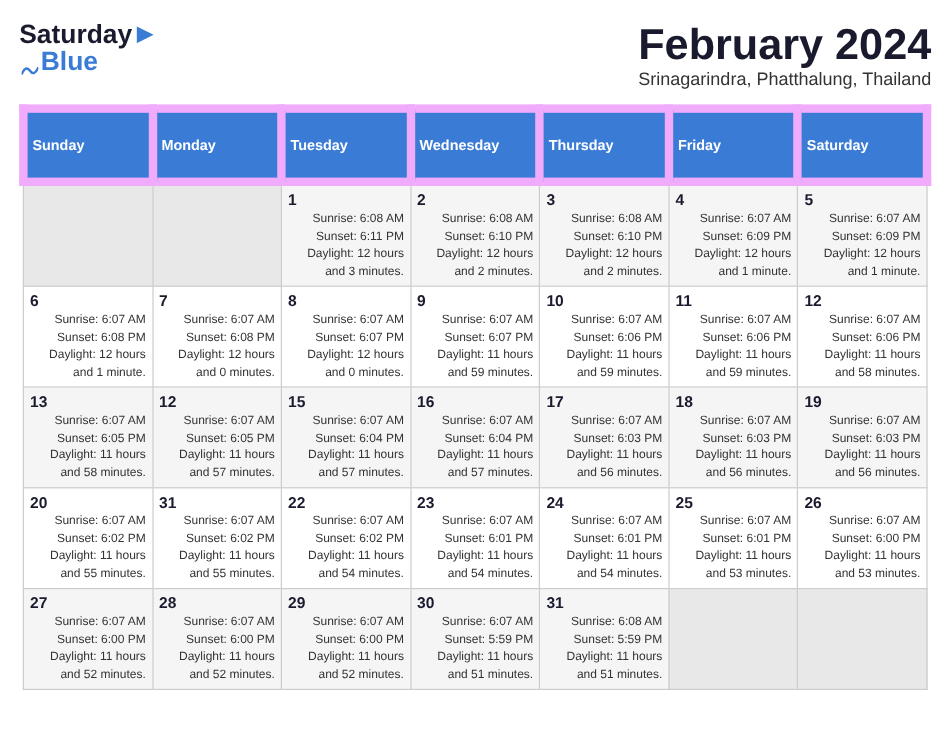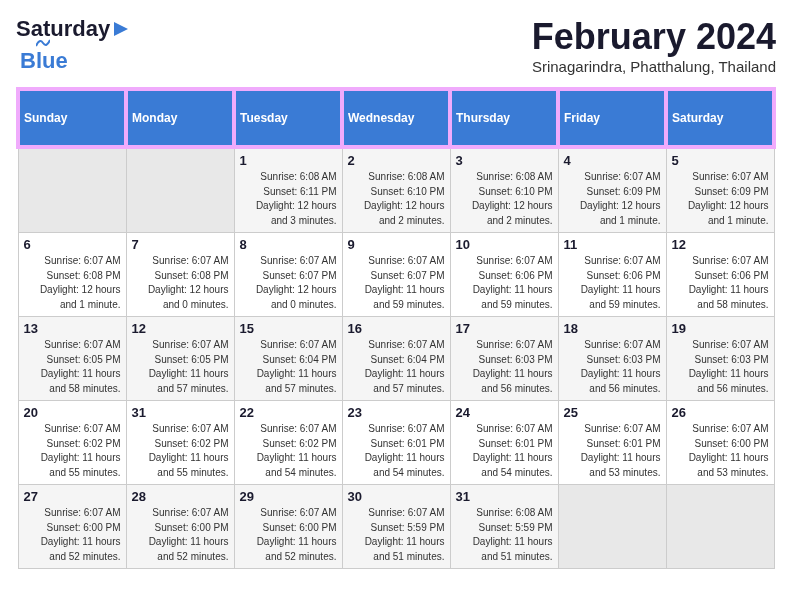--- a/index.html
+++ b/index.html
@@ -41,21 +41,21 @@
     }
     .calendar thead tr {
       background: #3a7bd5;
       color: #fff;
     }
     .calendar thead th {
       padding: 20px 4px;
       text-align: left;
       font-size: 12px;
       font-weight: bold;
-      border: 4px solid #f0abfc;
+      border: 7px solid #f0abfc;
     }
     .calendar tbody td {
       vertical-align: top;
       padding: 4px 5px;
       border: 1px solid #ccc;
       min-height: 80px;
       width: 108px;
     }
     .calendar tbody tr:nth-child(odd) {
       background: #f5f5f5;
@@ -84,21 +84,21 @@
 <body>
 
 <div class="header">
   <div class="logo">
     <div style="display:flex; align-items:center;">
       <span style="font-size:22px; font-weight:bold; color:#1a1a2e;">Saturday</span>
       <svg width="22" height="22" viewBox="0 0 22 22">
         <polygon points="4,4 18,11 4,18" fill="#3a7bd5"></polygon>
       </svg>
     </div>
-    <div style="display:flex; align-items:center; margin-top:-4px; margin-left:2px;flex-direction:column;">
+    <div style="display:flex; align-items:flex-end; margin-top:-4px; margin-left:2px;">
       <svg width="14" height="10" viewBox="0 0 14 10">
         <path d="M0,8 Q3.5,0 7,5 Q10.5,10 14,2" stroke="#3a7bd5" stroke-width="2" fill="none"></path>
       </svg>
       <span style="font-size:22px; font-weight:bold; color:#3a7bd5; margin-left:2px;">Blue</span>
     </div>
   </div>
   <div class="title-block">
     <h1>February 2024</h1>
     <h2>Srinagarindra, Phatthalung, Thailand</h2>
   </div>

